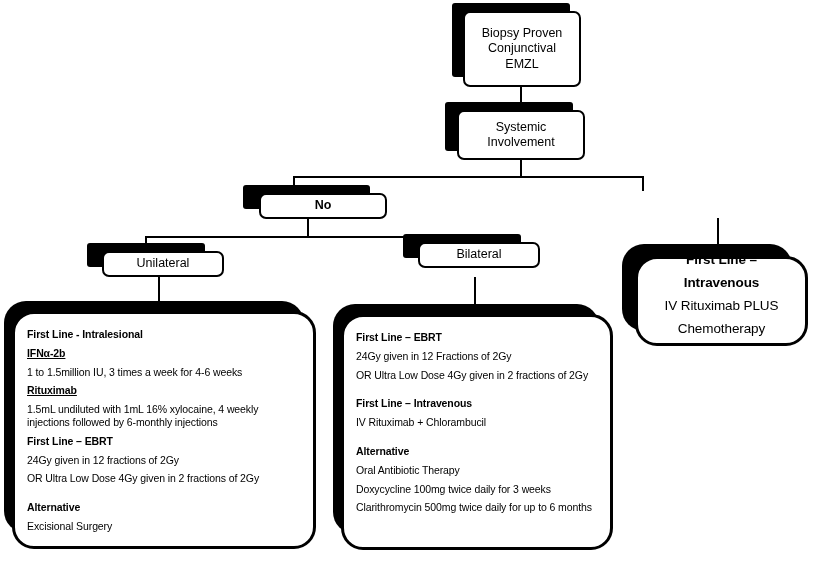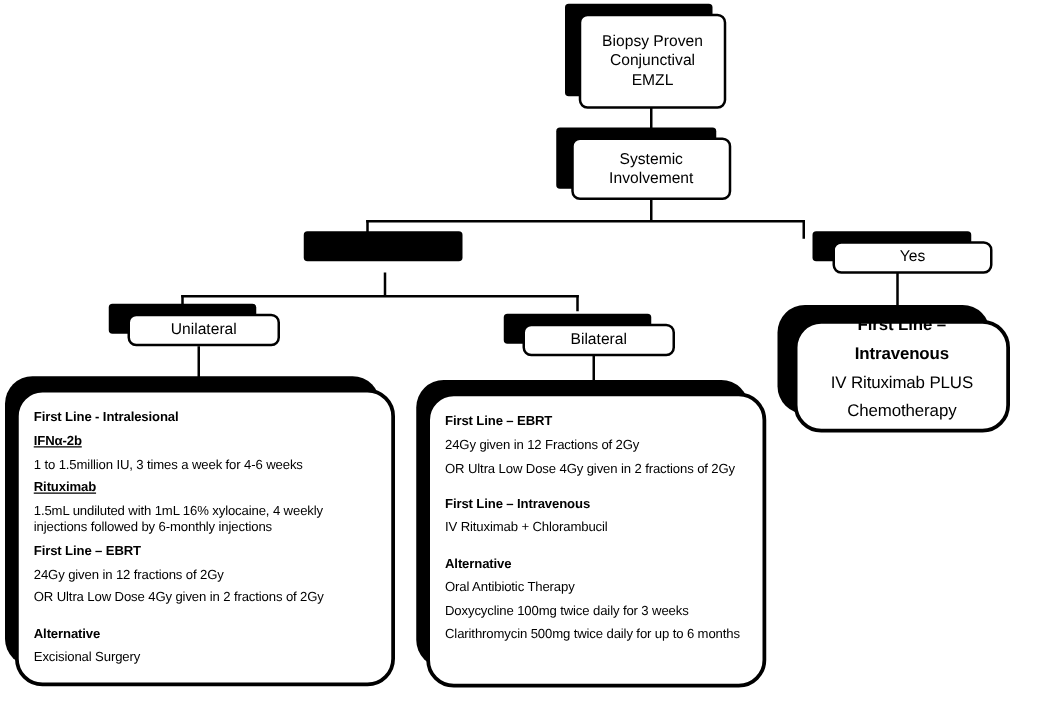--- a/index.html
+++ b/index.html
@@ -146,37 +146,34 @@
   <div class="node node-small" style="left:445px; top:102px; width:150px; height:64px;">
     <div class="shadow" style="width:128px; height:49px;"></div>
     <div class="card t-mid" style="left:12px; top:8px; width:128px; height:50px;">
       <span class="line">Systemic</span>
       <span class="line">Involvement</span>
     </div>
   </div>
 
   <div class="node node-small" style="left:243px; top:185px; width:145px; height:40px;">
     <div class="shadow" style="width:127px; height:24px;"></div>
-  </div>
-
-  <div class="node node-small" style="left:650px; top:185px; width:145px; height:40px;">
-    <div class="shadow" style="width:127px; height:24px;"></div>
-    <div class="card t-side" style="left:16px; top:8px; width:128px; height:26px;">
-      <span class="line">Yes</span>
-    </div>
-  </div>
+    <div class="card t-lbl" style="left:16px; top:8px; width:128px; height:26px;">
+      <span class="line">No</span>
+    </div>
+  </div>
+
 
   <div class="node node-small" style="left:87px; top:243px; width:140px; height:40px;">
     <div class="shadow" style="width:118px; height:24px;"></div>
     <div class="card t-side" style="left:15px; top:8px; width:122px; height:26px;">
       <span class="line">Unilateral</span>
     </div>
   </div>
 
-  <div class="node node-small" style="left:403px; top:251px; width:140px; height:40px;">
+  <div class="node node-small" style="left:403px; top:234px; width:140px; height:40px;">
     <div class="shadow" style="width:118px; height:24px;"></div>
     <div class="card t-side" style="left:15px; top:8px; width:122px; height:26px;">
       <span class="line">Bilateral</span>
     </div>
   </div>
 
   <div class="node node-big" style="left:4px; top:301px; width:320px; height:250px;">
     <div class="shadow" style="width:300px; height:232px;"></div>
     <div class="card" style="left:8px; top:10px; width:304px; height:238px;">
       <div class="body">

